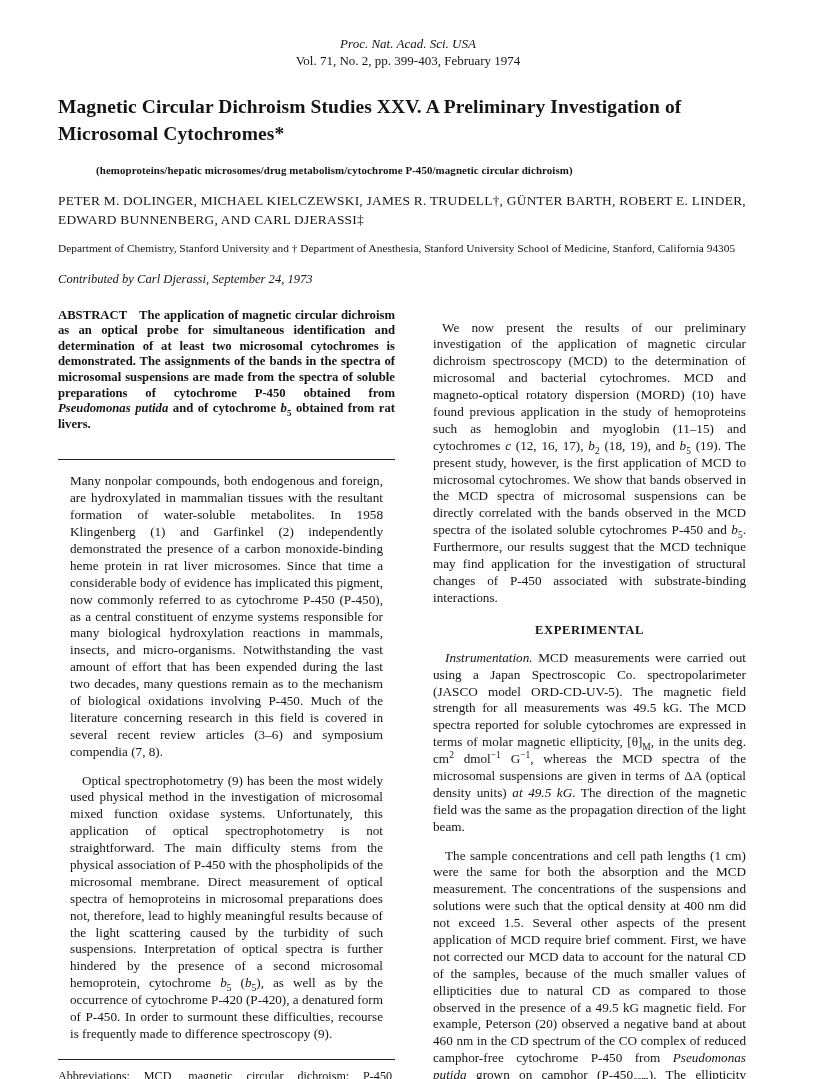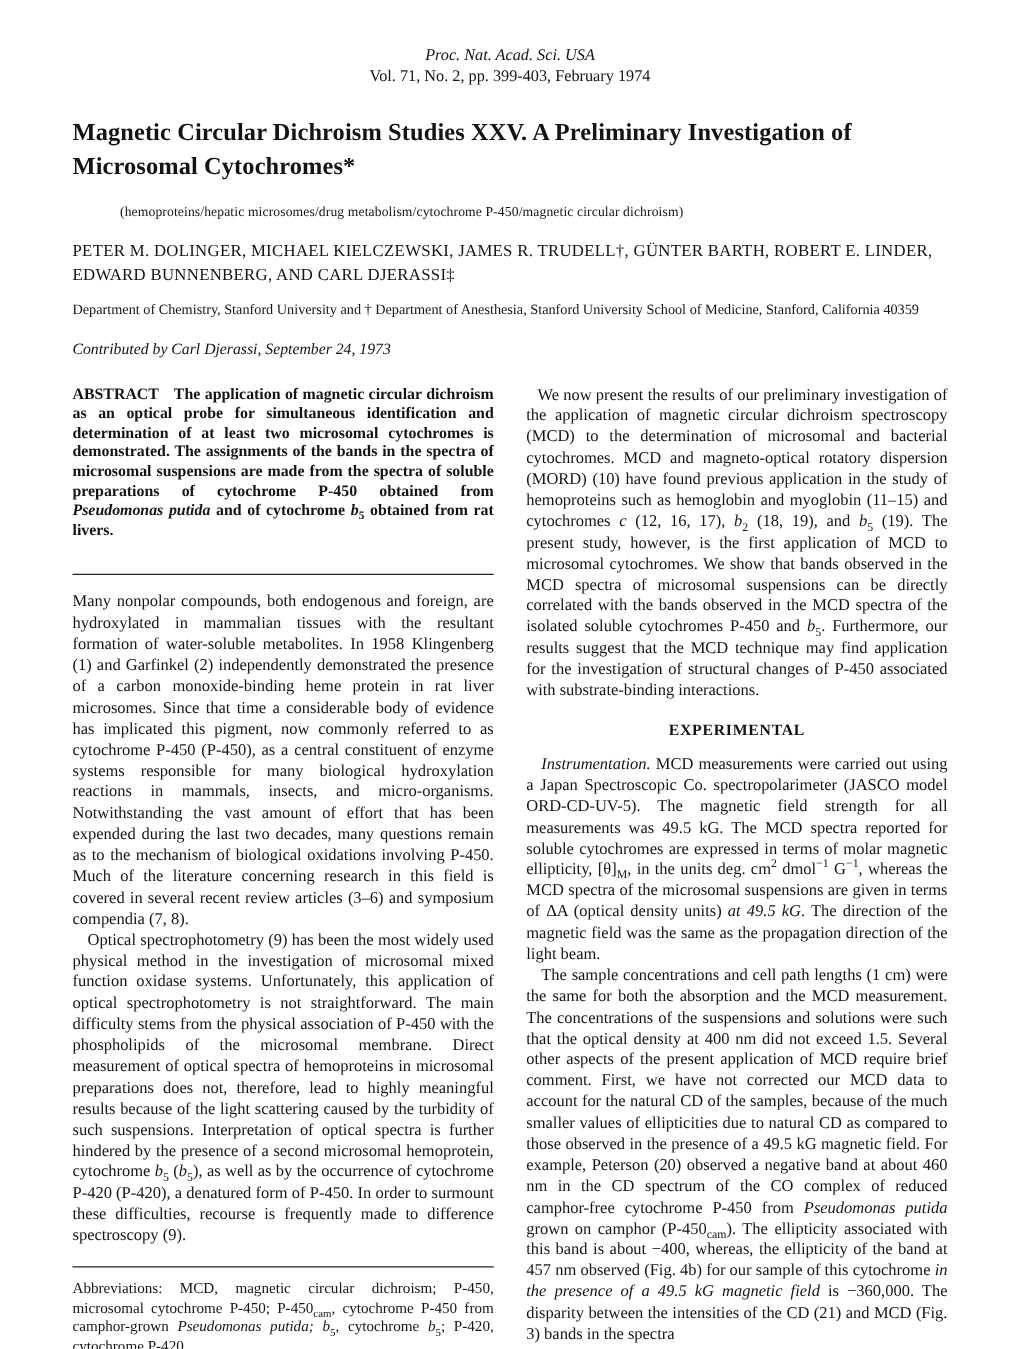--- a/index.html
+++ b/index.html
@@ -10,38 +10,38 @@
     background:#ffffff; margin:0 auto; padding:36px 58px 26px 58px;
   }
   .masthead { font-size:13px; line-height:1.3;text-align:center; }
   .journal-name { font-style:italic; }
   .article-title {
     margin-top:24px; font-size:19.5px; font-weight:bold;
     line-height:1.38; max-width:655px; letter-spacing:0.1px;
   }
   .keywords-line {
     margin-top:16px; margin-left:38px;
-    font-size:10.9px; font-weight:normal; letter-spacing:0.1px;
+    font-size:10.9px; font-weight:bold; letter-spacing:0.1px;
   }
   .authors-line {
     margin-top:15px; font-size:13.4px; line-height:1.45;
     letter-spacing:0.25px; max-width:702px;
   }
   .affiliation {
     margin-top:12px; font-size:11.4px; line-height:1.32; max-width:702px;
   }
   .contributed-line { margin-top:15px; font-size:12.6px; font-style:italic; }
   .columns { display:flex; gap:26px; margin-top:21px; }
   .col { width:338px; font-size:13.2px; line-height:1.28; text-align:justify; }
   .abstract {
     font-weight:bold; font-size:12.7px; line-height:1.23;
     border-bottom:1px solid #222; padding-bottom:27px; margin-bottom:13px;
   }
   .abstract-label { margin-right:12px; }
-  p.body-par { margin:0; }
+  p.body-par { margin:12px; }
   p.indent { text-indent:12px; }
   .footnotes {
     margin-top:16px; border-top:1px solid #222; padding-top:9px;
     font-size:12.1px; line-height:1.3; text-align:justify;
   }
   .footnotes p { margin:0; }
   .exp-heading {
     text-align:center; font-weight:bold; font-size:12.6px;
     letter-spacing:0.6px; margin:15px 0 11px 0;
   }
@@ -57,21 +57,21 @@
     <div class="journal-name">Proc. Nat. Acad. Sci. USA</div>
     <div class="journal-issue">Vol. 71, No. 2, pp. 399-403, February 1974</div>
   </header>
 
   <h1 class="article-title">Magnetic Circular Dichroism Studies XXV. A Preliminary Investigation of Microsomal Cytochromes*</h1>
 
   <div class="keywords-line">(hemoproteins/hepatic microsomes/drug metabolism/cytochrome P-450/magnetic circular dichroism)</div>
 
   <div class="authors-line">PETER M. DOLINGER, MICHAEL KIELCZEWSKI, JAMES R. TRUDELL†, GÜNTER BARTH, ROBERT E. LINDER, EDWARD BUNNENBERG, AND CARL DJERASSI‡</div>
 
-  <div class="affiliation">Department of Chemistry, Stanford University and † Department of Anesthesia, Stanford University School of Medicine, Stanford, California 40359</div>
+  <div class="affiliation">Department of Chemistry, Stanford University and † Department of Anesthesia, Stanford University School of Medicine, Stanford, California 94305</div>
 
   <div class="contributed-line">Contributed by Carl Djerassi, September 24, 1973</div>
 
   <div class="columns">
 
     <div class="col">
       <p class="abstract">
         <span class="abstract-label">ABSTRACT</span><span>The application of magnetic circular dichroism as an optical probe for simultaneous identification and determination of at least two microsomal cytochromes is demonstrated. The assignments of the bands in the spectra of microsomal suspensions are made from the spectra of soluble preparations of cytochrome P-450 obtained from <i>Pseudomonas putida</i> and of cytochrome <i>b</i><sub>5</sub> obtained from rat livers.</span>
       </p>
 

